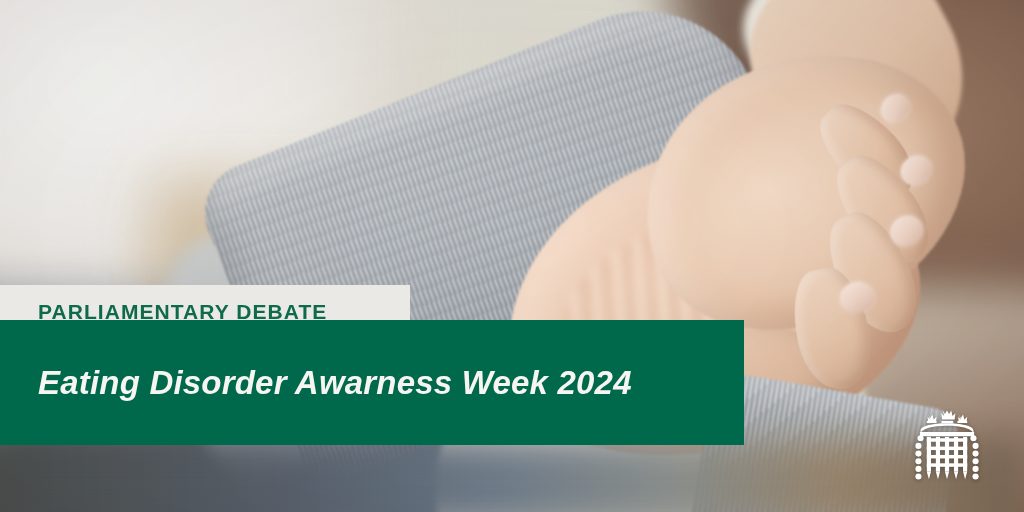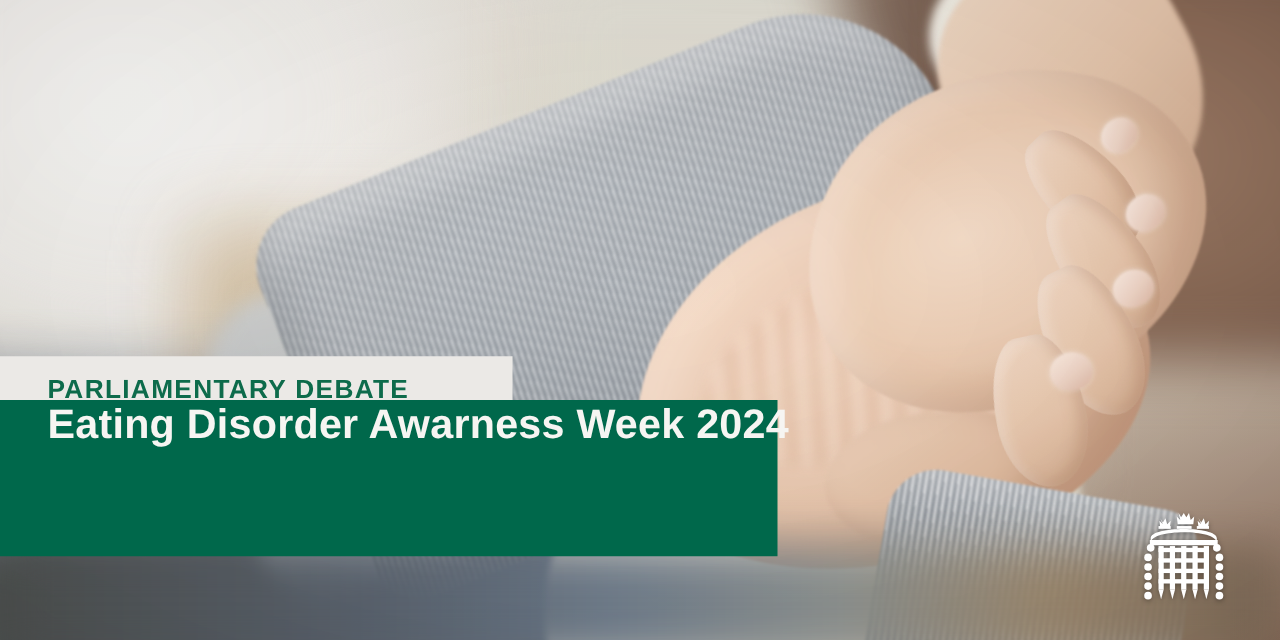--- a/index.html
+++ b/index.html
@@ -218,23 +218,23 @@
   .kicker-text{
     margin-left:38px;
     color:#0d6b4b;
     font-size:21px; font-weight:700;
     letter-spacing:1.05px;
     white-space:nowrap;
   }
 
   .title-band{
     position:absolute;
-    left:0; top:320px; width:622px; height:125px;
+    left:0; top:320px; width:744px; height:125px;
     background:#00684b;
-    display:flex; align-items:flex-start;
+    display:flex; align-items:center;font-style:italic;
   }
   .title-text{
     margin-left:38px;
     color:#f6f5f2;
     font-size:33px; font-weight:700;
     letter-spacing:.2px;
     white-space:nowrap;
   }
 
   

